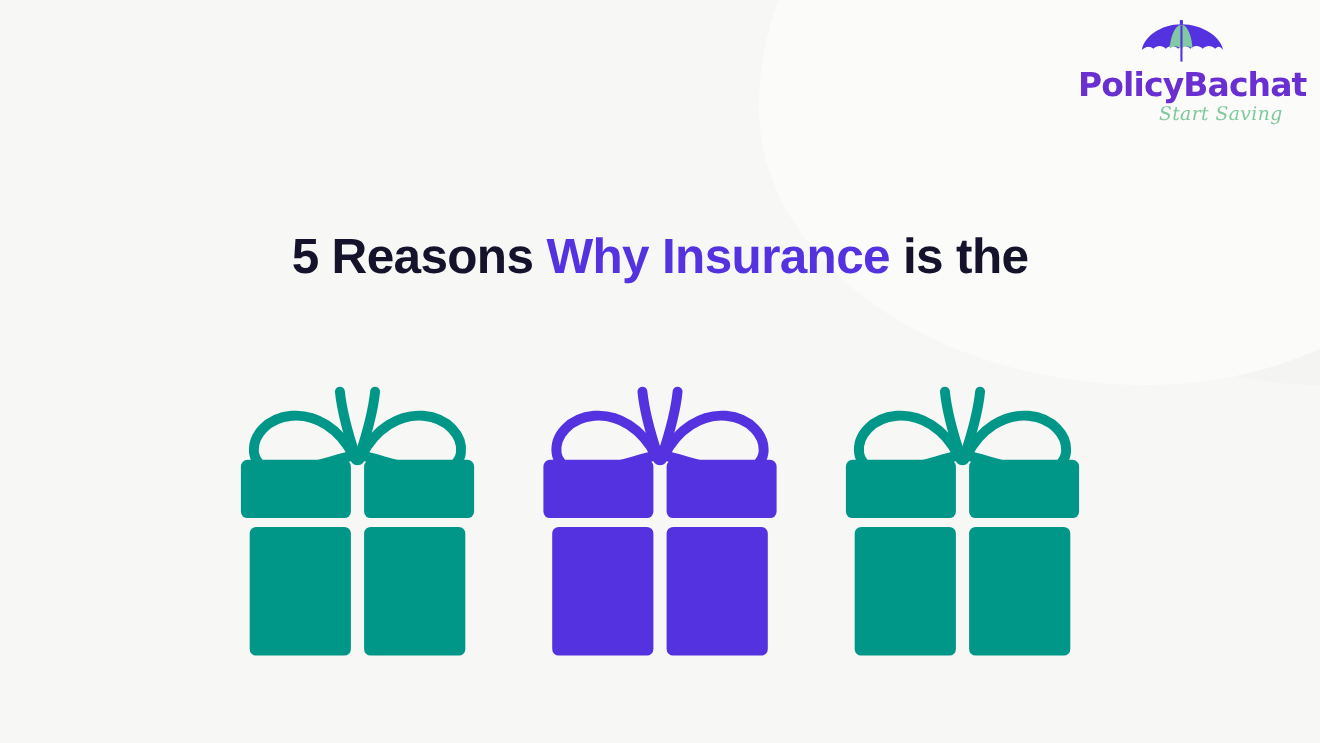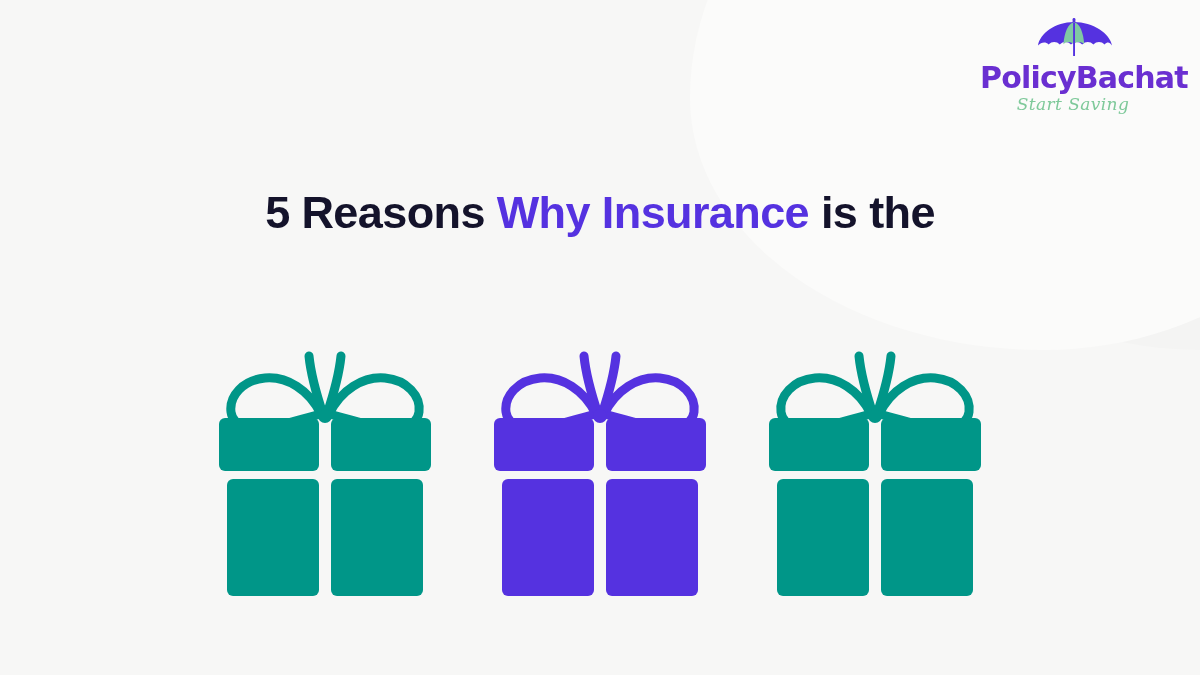--- a/index.html
+++ b/index.html
@@ -70,32 +70,32 @@
     text-align: center;
     white-space: nowrap;
   }
   .logo-tagline {
     display: block;
     font-family: "DejaVu Serif", serif;
     font-style: italic;
     font-size: 17px;
     letter-spacing: 0.4px;
     color: #7ec99a;
-    text-align: center;
+    text-align: right;
     padding-right: 4px;
     margin-top: 3px;
     white-space: nowrap;
   }
 
   
   .headline {
     position: absolute;
     left: 0;
     right: 0;
-    top: 156px;
+    top: 176px;
     text-align: center;
     font-family: "Liberation Sans", sans-serif;
     font-weight: bold;
     font-size: 45px;
     line-height: 53px;
     letter-spacing: -0.6px;
     color: #14132b;
   }
   .headline .accent { color: #5532e0; }
   .headline .line { display: block; white-space: nowrap; }

